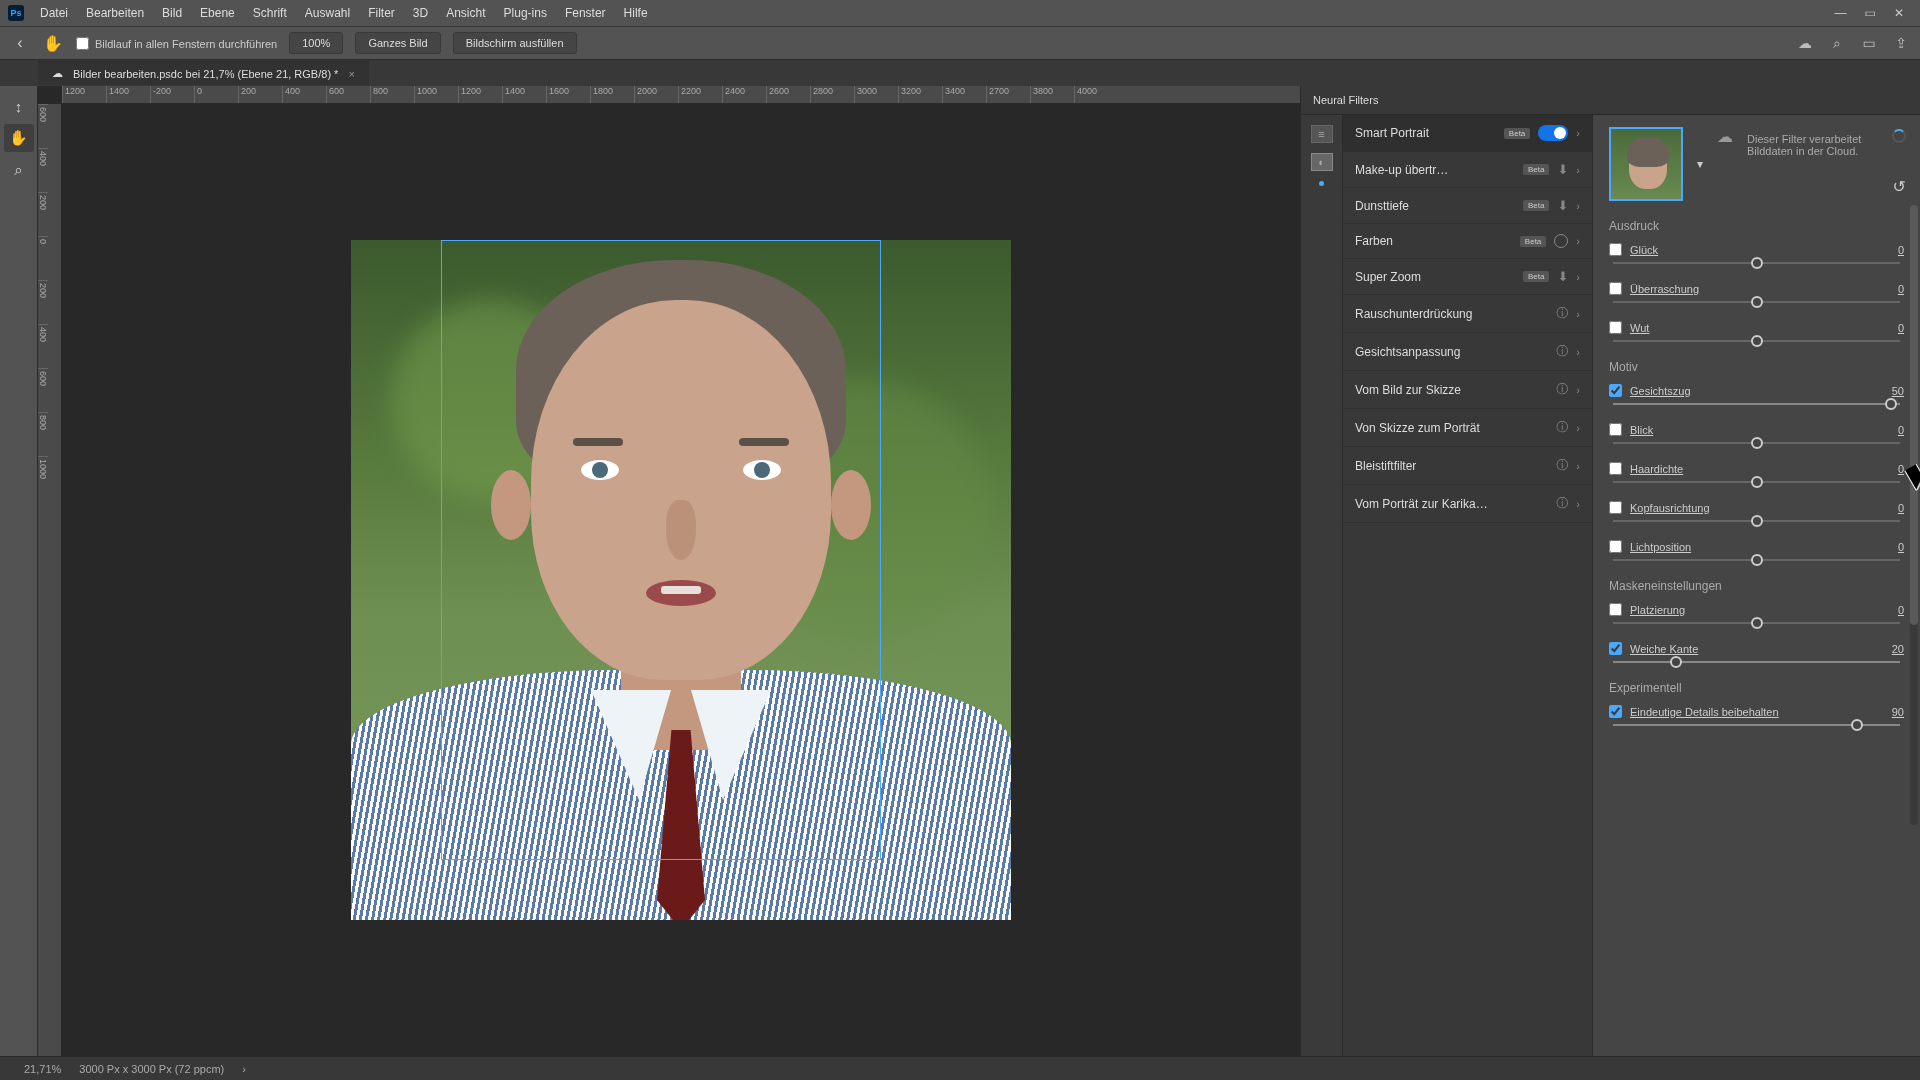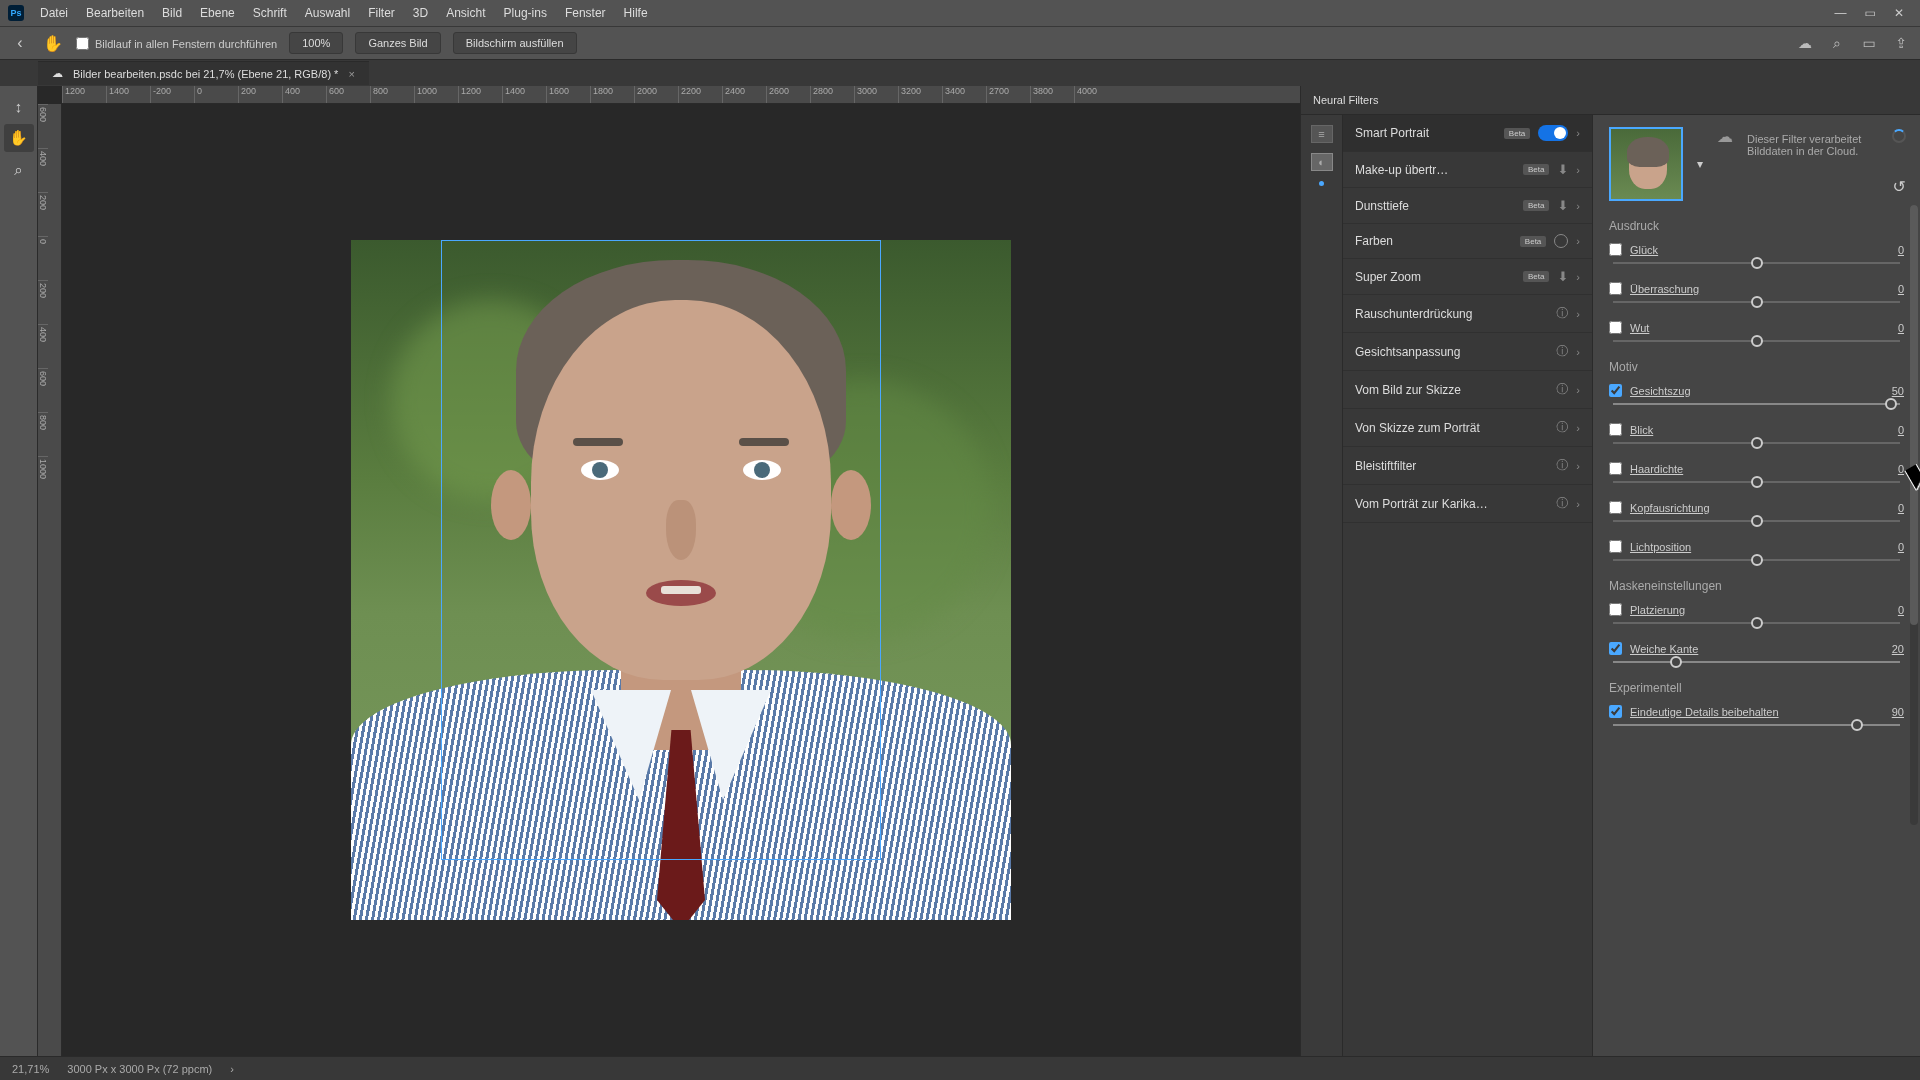--- a/index.html
+++ b/index.html
@@ -114,21 +114,21 @@
 .nf-footer { height: 56px; background: #454545; border-top: 1px solid #2a2a2a; display: flex; align-items: center; padding: 0 16px; gap: 14px; }
 .nf-footer .sq { width: 22px; height: 18px; border: 1.5px solid #aaa; cursor: pointer; }
 .nf-footer .spacer { flex: 1; }
 .nf-footer .olbl { color: #ccc; font-size: 12px; }
 .nf-footer select { background: #3a3a3a; color: #ddd; border: 1px solid #2a2a2a; padding: 6px 40px 6px 10px; border-radius: 4px; font-size: 12px; }
 .nf-footer .btn { padding: 8px 22px; border-radius: 16px; font-size: 13px; cursor: pointer; }
 .nf-footer .btn.ok { background: #555; color: #888; }
 .nf-footer .btn.cancel { background: transparent; border: 1.5px solid #ccc; color: #eee; }
 
 
-.status { position: absolute; bottom: 0; left: 0; right: 0; height: 24px; background: #383838; display: flex; align-items: center; padding: 0 12px; gap: 18px; color: #aaa; font-size: 11px; border-top: 1px solid #2a2a2a; }
+.status { position: absolute; bottom: 0; left: 0; right: 0; height: 24px; background: #383838; display: flex; align-items: center; padding: 0 24px; gap: 18px; color: #aaa; font-size: 11px; border-top: 1px solid #2a2a2a; }
 
 .cursor { position: absolute; width: 14px; height: 20px; pointer-events:none; z-index: 999; }
 .cursor::before { content: ""; position: absolute; border-left: 12px solid #000; border-bottom: 8px solid transparent; border-top: 0; width: 0; height: 14px; transform: rotate(-30deg); filter: drop-shadow(1px 0 0 #fff) drop-shadow(-1px 0 0 #fff) drop-shadow(0 1px 0 #fff); }
 
 
 .sb-v { position:absolute; right:2px; top:90px; width:8px; height:620px; background:#3a3a3a; border-radius:4px;}
 .sb-thumb { position:absolute; right:2px; top:90px; width:8px; height:420px; background:#5a5a5a; border-radius:4px;}
 </style>
 </head>
 <body>

